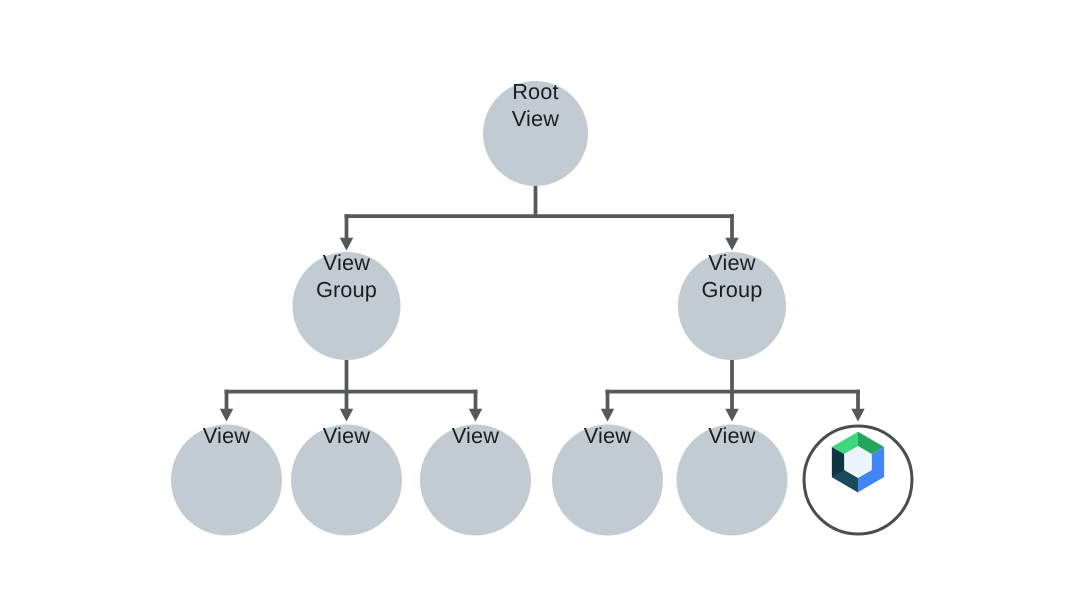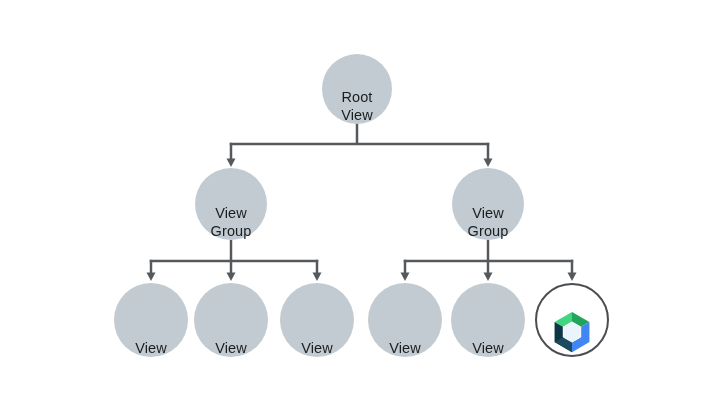--- a/index.html
+++ b/index.html
@@ -27,21 +27,21 @@
   }
   .connectors .head {
     fill: var(--line, #56595c);
     stroke: none;
   }
   .node {
     position: absolute;
     border-radius: 50%;
     background: var(--node_fill, #c1cbd1);
     display: flex;
-    align-items: flex-end;
+    align-items: flex-start;
     justify-content: center;
     text-align: center;
     box-sizing: border-box;
   }
   .node .label {
     white-space: pre-line;
     font-size: 14.5px;
     line-height: 17.5px;
     letter-spacing: 0.1px;
     color: var(--text, #1b1d1f);

